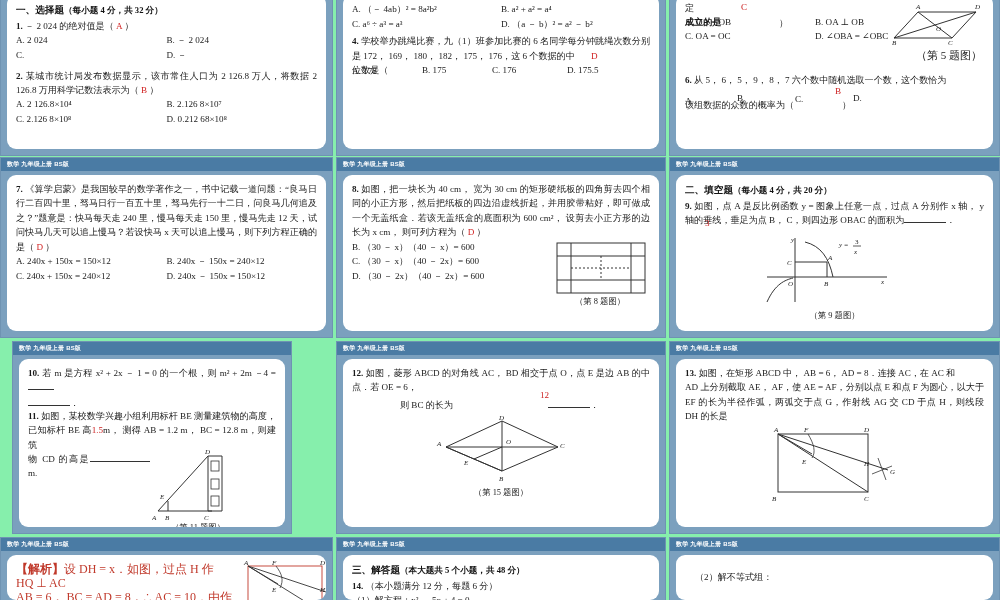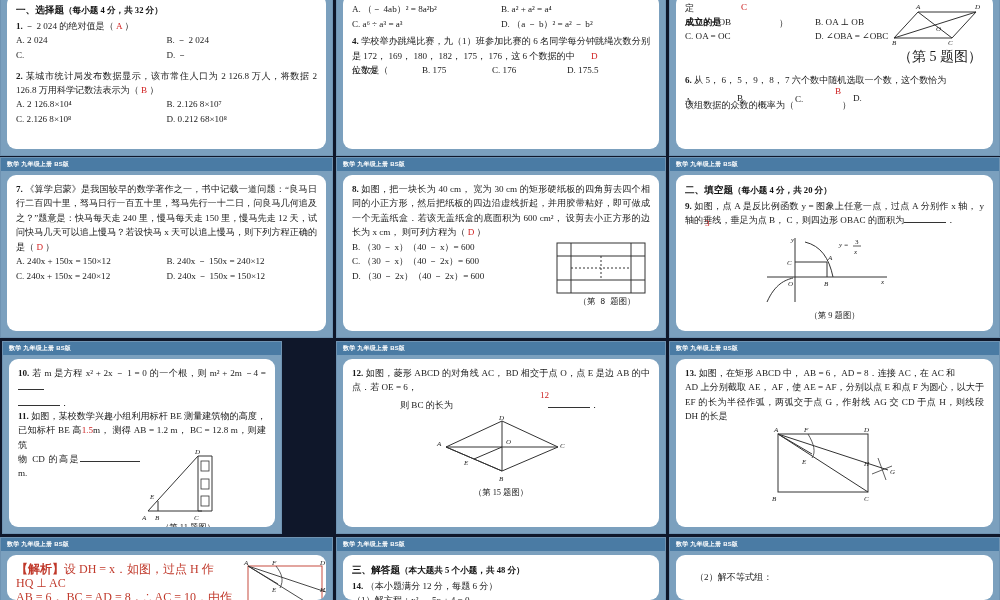--- a/index.html
+++ b/index.html
@@ -5,21 +5,21 @@
   * { box-sizing: border-box; margin: 0; padding: 0; }
   html, body {
     width: 1000px; height: 600px;
     background: #b9c7d6;
     font-family: "Liberation Serif", "DejaVu Serif", serif;
     overflow: hidden;
   }
   #deck {
     position: relative;
     width: 1000px; height: 600px;
-    background: #0f172a;
+    background: #86efac;
   }
   .slide {
     position: absolute;
     background: #7ba0be;
     border: 1px solid #6f93b2;
     overflow: hidden;
   }
   .slide-header {
     height: 13px;
     background: #4a7ba4;
@@ -155,21 +155,21 @@
           </svg>
         </div>
         <span class="ovl" style="left:0px; top:0px;">定</span>
         <span class="ovlred" style="left:56px; top:0px;">C</span>
         <span class="ovl" style="left:0px; top:14px; font-weight:bold;">成立的是</span>
         <span class="ovl" style="left:0px; top:15px;">A. OA = OB</span>
         <span class="ovl" style="left:94px; top:15px;">）</span>
         <span class="ovl" style="left:130px; top:15px;">B. OA ⊥ OB</span>
         <span class="ovl" style="left:0px; top:29px;">C. OA = OC</span>
         <span class="ovl" style="left:130px; top:29px;">D. ∠OBA = ∠OBC</span>
-        <span class="ovl" style="right:2px; top:46px; font-size:14px;">（第 5 题图）</span>
+        <span class="ovl" style="right:2px; top:46px; font-size:11px;">（第 5 题图）</span>
       </div>
       <div class="q" style="margin-top:19px;">
         <b>6.</b>
         <span>从 5， 6， 5， 9， 8， 7 六个数中随机选取一个数，这个数恰为</span>
       </div>
       <div style="position:relative; height:26px;">
         <span class="ovlred" style="left:150px; top:-1px;">B</span>
         <span class="ovl" style="left:0px; top:12px;">该组数据的众数的概率为（</span>
         <span class="ovl" style="left:157px; top:12px;">）</span>
         <span class="ovl" style="left:0px; top:9px;">A.</span>
@@ -215,21 +215,21 @@
             <line x1="75" y1="1" x2="75" y2="51" stroke="#333" stroke-width="1"></line>
             <line x1="1" y1="14" x2="89" y2="14" stroke="#333" stroke-width="1"></line>
             <line x1="1" y1="38" x2="89" y2="38" stroke="#333" stroke-width="1"></line>
             <line x1="15" y1="26" x2="75" y2="26" stroke="#333" stroke-width="1" stroke-dasharray="2,2"></line>
             <line x1="45" y1="14" x2="45" y2="38" stroke="#333" stroke-width="1" stroke-dasharray="2,2"></line>
           </svg>
         </div>
         <div class="opt full">B. （30 － x）（40 － x）= 600</div>
         <div class="opt full">C. （30 － x）（40 － 2x）= 600</div>
         <div class="opt full">D. （30 － 2x）（40 － 2x）= 600</div>
-        <div class="abs figcap" style="right:8px; top:56px; width:70px;font-family:Liberation Mono, monospace;">（第 8 题图）</div>
+        <div class="abs figcap" style="right:15px; top:56px; width:70px;">（第 8 题图）</div>
       </div>
     </div>
   </div>
 
   <div class="slide" style="left:669px; top:157px; width:331px; height:181px;">
     <div class="slide-header">数学 九年级上册 BS版</div>
     <div class="slide-body">
       <div class="sec">
         <span>二、填空题</span><span class="small">（每小题 4 分，共 20 分）</span>
       </div>
@@ -257,21 +257,21 @@
           <text x="74" y="13" font-size="7" font-style="italic" fill="#222">y =</text>
           <text x="90" y="10" font-size="7" fill="#222">3</text>
           <line x1="88" y1="12" x2="96" y2="12" stroke="#333" stroke-width="0.8"></line>
           <text x="89" y="20" font-size="7" font-style="italic" fill="#222">x</text>
         </svg>
       </div>
       <div class="figcap">（第 9 题图）</div>
     </div>
   </div>
 
-  <div class="slide" style="left:2px; top:341px; width:280px; height:193px;">
+  <div class="slide" style="left:12px; top:341px; width:280px; height:193px;">
     <div class="slide-header">数学 九年级上册 BS版</div>
     <div class="slide-body">
       <div class="q">
         <b>10.</b>
         <span>若 m 是方程 x² + 2x － 1 = 0 的一个根，则 m² + 2m －4 =</span><span class="blank sm"></span>
       </div>
       <div style="position:relative; height:14px;">
         <span class="ovlred" style="left:272px; top:-15px;">3</span>
         <span class="ovl" style="left:0px; top:2px;"><span class="blank"></span><span>．</span></span>
       </div>

